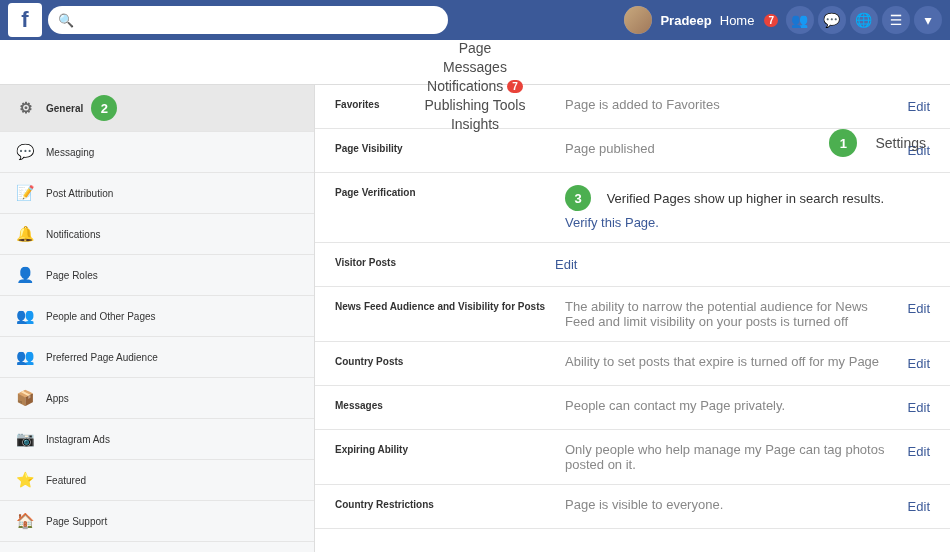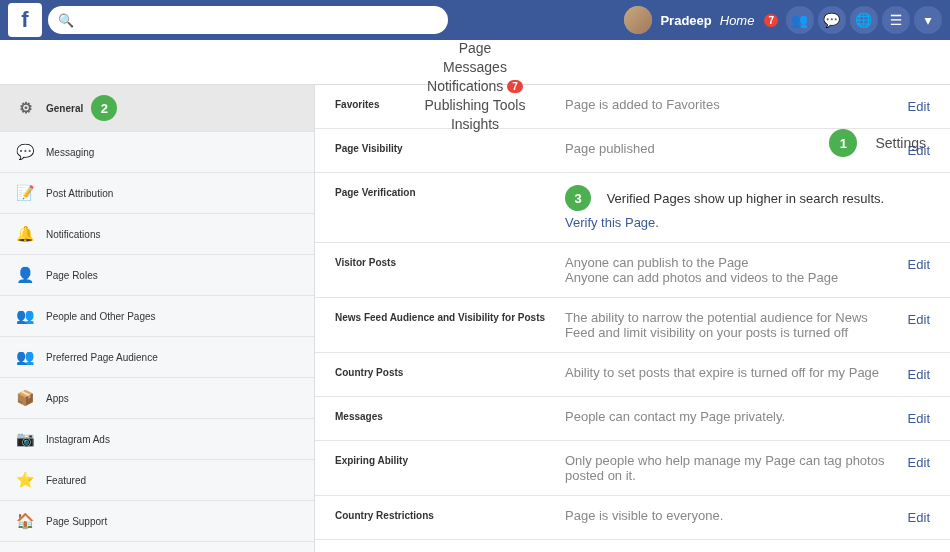--- a/index.html
+++ b/index.html
@@ -49,21 +49,21 @@
       background: #8b9dc3;
       display: flex; align-items: center; justify-content: center;
       overflow: hidden;
     }
     .user-avatar-img {
       width: 100%; height: 100%;
       background: linear-gradient(135deg, #c8a97e, #a0785a);
       border-radius: 50%;
     }
     .nav-username { color: #ffffff; font-weight: bold; font-size: 13px; }
-    .nav-home { color: #fff; font-size: 13px; font-style: italic; }
+    .nav-home { color: #fff; font-size: 13px; }
     .home-badge {
       background: #e9433a; color: #fff; font-size: 10px; font-weight: bold;
       border-radius: 8px; padding: 1px 4px; margin-left: 2px;
     }
     .nav-icons { display: flex; gap: 4px; }
     .nav-icon-btn {
       width: 28px; height: 28px; border-radius: 50%;
       background: #4f6bac;
       display: flex; align-items: center; justify-content: center;
       cursor: pointer; color: #fff; font-size: 14px;
@@ -328,24 +328,20 @@
           <span class="verify-circle">3</span>
         </span>
         <span style="color:#333;">Verified Pages show up higher in search results.</span>
         <a class="verify-link">Verify this Page.</a>
       </div>
       <span class="edit-link"></span>
     </div>
 
     <div class="settings-row">
       <div class="settings-row-label">Visitor Posts</div>
-      <div class="settings-row-value">
-        <div>Anyone can publish to the Page</div>
-        <div>Anyone can add photos and videos to the Page</div>
-      </div>
       <span class="edit-link">Edit</span>
     </div>
 
     <div class="settings-row">
       <div class="settings-row-label">News Feed Audience and Visibility for Posts</div>
       <div class="settings-row-value">The ability to narrow the potential audience for News Feed and limit visibility on your posts is turned off</div>
       <span class="edit-link">Edit</span>
     </div>
 
     <div class="settings-row">

